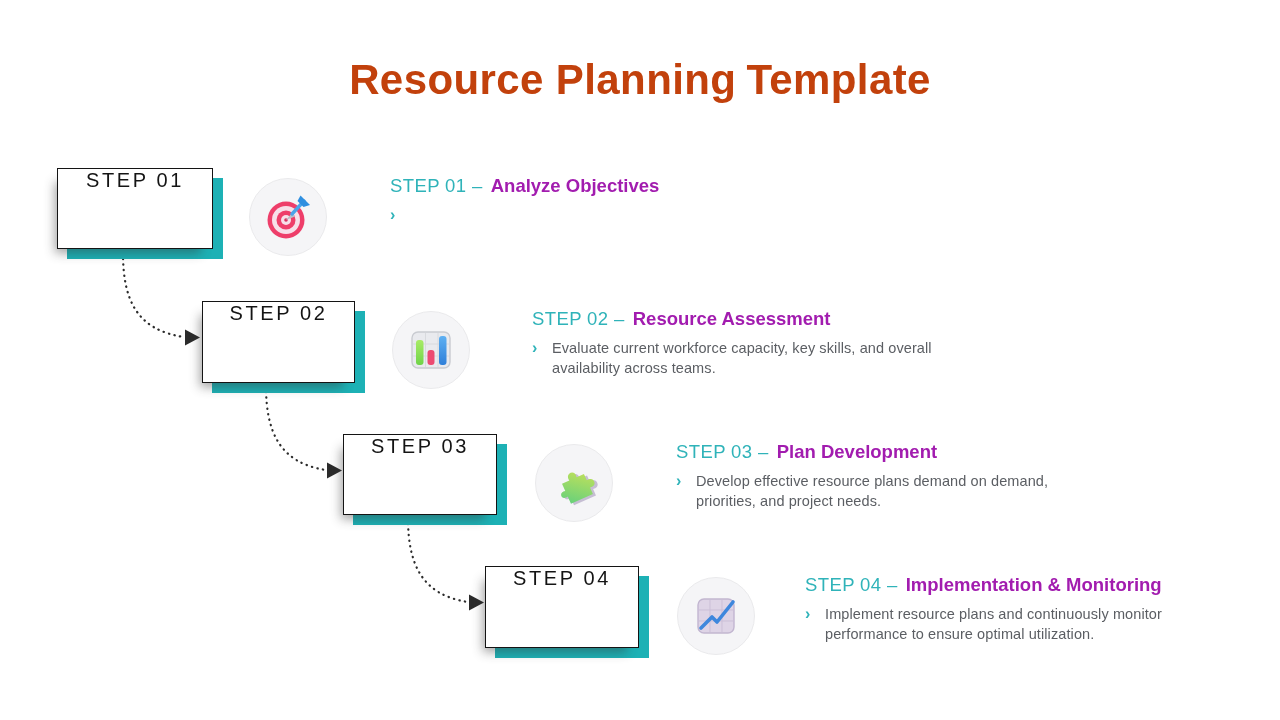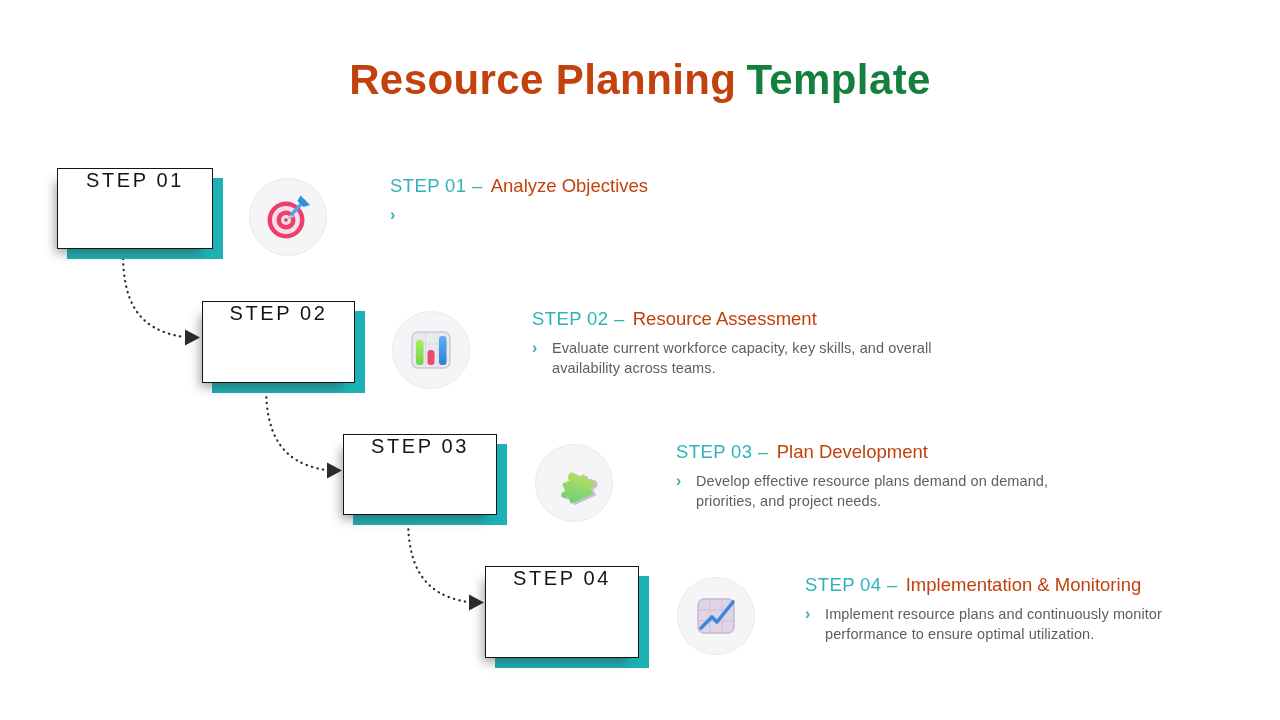--- a/index.html
+++ b/index.html
@@ -11,21 +11,21 @@
     font-family:"Liberation Sans", sans-serif;
   }
   
   .page-title{
     position:absolute; left:0; top:56px; width:1280px;
     text-align:center;
     font-size:42px; font-weight:700; letter-spacing:0.4px;
     margin:0;
   }
   .title-highlight{color:#c2410c;}
-  .title-rest{color:#15803d; margin-left:10px;}
+  .title-rest{color:#c2410c; margin-left:10px;}
 
   
   .connectors{position:absolute; left:0; top:0; width:1280px; height:720px; z-index:1; pointer-events:none;}
 
   
   .step-box{position:absolute; z-index:3;}
   .box-teal{
     position:absolute; left:10px; top:10px; width:100%; height:100%;
     background:#1db1b5; z-index:1;
   }
@@ -35,42 +35,42 @@
     display:flex; align-items:flex-start; justify-content:center;
     z-index:2;
     box-shadow:-7px 9px 10px -5px rgba(50,50,50,0.45);
   }
   .box-label{
     font-size:20px; letter-spacing:2.6px; color:#141414; font-weight:500;
   }
   .s1{left:57px;  top:168px; width:156px; height:81px;}
   .s2{left:202px; top:301px; width:153px; height:82px;border-radius:22px;}
   .s3{left:343px; top:434px; width:154px; height:81px;}
-  .s4{left:485px; top:566px; width:154px; height:92px;}
+  .s4{left:485px; top:566px; width:154px; height:82px;}
 
   
   .icon-circle{
     position:absolute; width:76px; height:76px; border-radius:50%;
     background:#f5f5f7; border:1px solid #eaeaec;
     display:flex; align-items:center; justify-content:center; z-index:2;
   }
   .i1{left:249px; top:178px;}
   .i2{left:392px; top:311px;}
   .i3{left:535px; top:444px;}
   .i4{left:677px; top:577px;}
 
   
   .step-text{position:absolute; width:430px; z-index:2;}
   .t1{left:390px; top:174px;}
   .t2{left:532px; top:307px;}
   .t3{left:676px; top:440px;}
   .t4{left:805px; top:573px;}
   .step-heading{font-size:18.5px; line-height:24px; font-weight:500;}
   .heading-prefix{color:#2fb3b9; letter-spacing:0.4px; margin-right:8px;}
-  .heading-main{color:#c2410c;}
+  .heading-main{color:#a21caf;font-weight:bold;}
   .desc-row{display:flex; margin-top:7px;}
   .bullet-chevron{
     color:#2fb3b9; font-size:16px; font-weight:700; line-height:20px;
     width:20px; flex:0 0 20px;
   }
   .desc{
     margin:0; max-width:382px;
     font-size:14.5px; line-height:20px; letter-spacing:0.1px;
     color:#5b5e63;
   }

